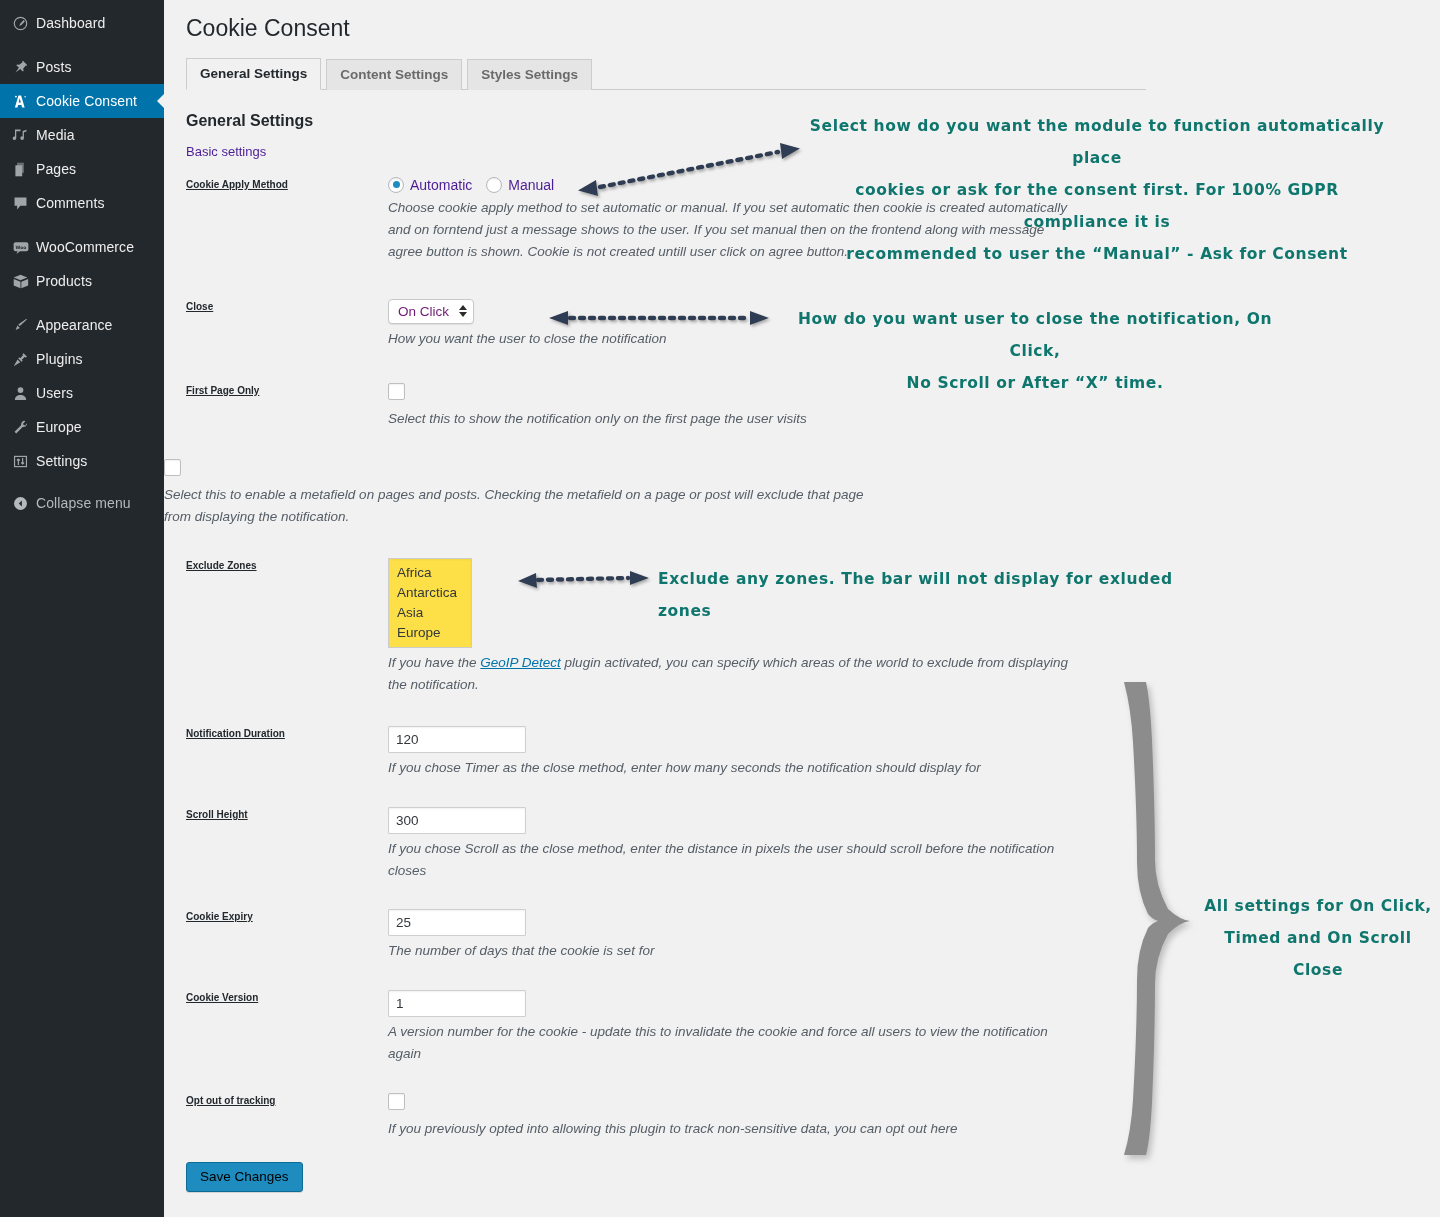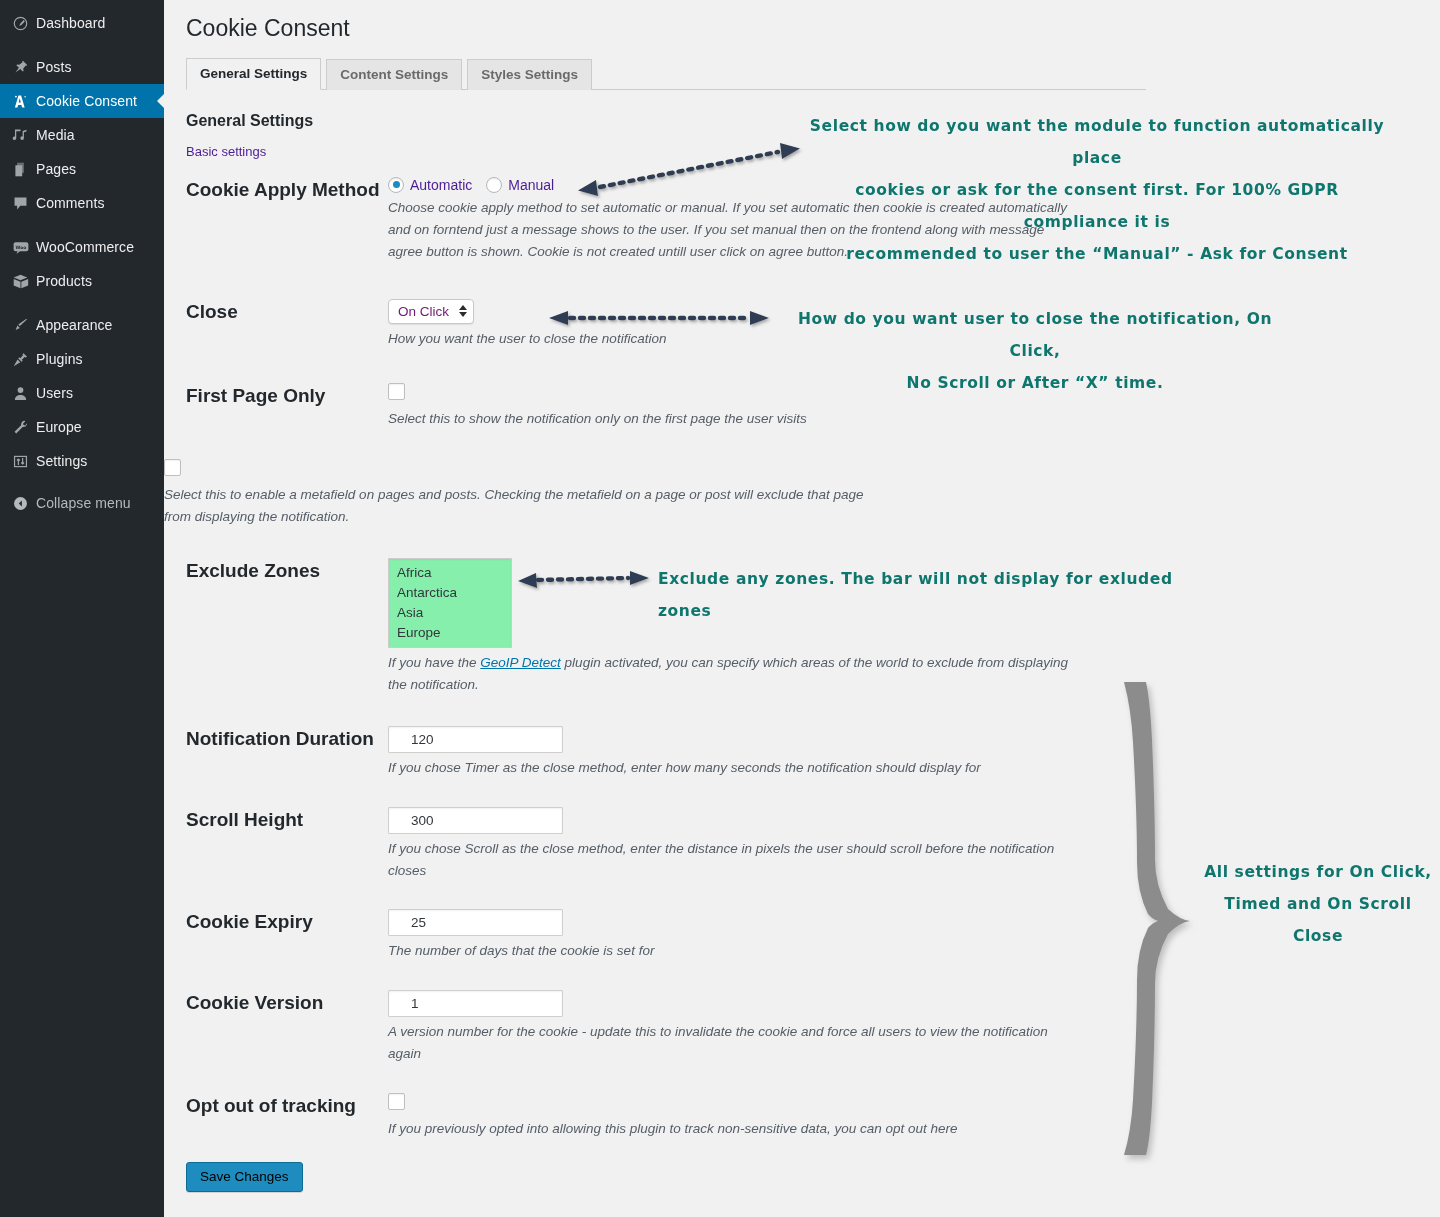--- a/index.html
+++ b/index.html
@@ -123,24 +123,25 @@
     margin: 14px 0 0 22px;
   }
 
   
   #form { margin: 18px 0 0 0; position: relative; }
   .row { position: relative; display: flex; }
   .row .lbl {
     width: 224px;
     flex: 0 0 224px;
     padding-left: 22px;
-    font-size: 19px;
+    font-size: 10px;
     font-weight: bold;
     color: #23282d;
     padding-top: 2px;
+    text-decoration: underline;
   }
   .row .fld { flex: 1 1 auto; position: relative; }
   .desc {
     font-style: italic;
     font-size: 13.5px;
     color: #555d66;
     line-height: 22px;
     max-width: 690px;
     margin-top: 4px;
   }
@@ -184,37 +185,37 @@
   
   .cb {
     width: 17px; height: 17px; background: #fff;
     border: 1px solid #bfbfbf; border-radius: 2px;
     display: inline-block; cursor: pointer;
     box-shadow: inset 0 1px 2px rgba(0,0,0,.06);
   }
 
   
   .listbox {
-    width: 124px;
-    background: #86efac;
+    width: 84px;
+    background: #fde047;
     border: 1px solid #ccc;
     padding: 4px 0 4px 0;
     font-size: 13.5px;
     color: #32373c;
     line-height: 20px;
     box-shadow: inset 0 1px 2px rgba(0,0,0,.05);
   }
   .listbox div { padding: 0 8px; cursor: pointer; }
 
   
   .txt {
-    width: 175px; height: 27px;
+    width: 138px; height: 27px;
     border: 1px solid #cfcfcf; background: #fff;
     font-size: 13.5px; color: #32373c;
-    padding: 0 22px;
+    padding: 0 7px;
     font-family: "Liberation Sans", sans-serif;
     box-shadow: inset 0 1px 2px rgba(0,0,0,.06);
     border-radius: 1px;
   }
 
   
   #save-btn {
     margin: 22px 0 0 22px;
     background: #1e8cbe;
     border: 1px solid #0e6c94;
@@ -550,16 +551,16 @@
                  Q1152 919 1148 914 Q1137 892 1137 862 Q1137 812 1133 742 Q1131 708 1124 682 Z" fill="#8c8c8c"></path>
       </g>
     </svg>
 
     <div class="anno-text" style="left:802px; top:110px; width:590px;">Select how do you want the module to function automatically place
 cookies or ask for the consent first. For 100% GDPR compliance it is
 recommended to user the “Manual” - Ask for Consent</div>
     <div class="anno-text" style="left:786px; top:303px; width:498px;">How do you want user to close the notification, On Click,
 No Scroll or After “X” time.</div>
     <div class="anno-text" style="left:658px; top:563px; width:534px; text-align:left;">Exclude any zones. The bar will not display for exluded zones</div>
-    <div class="anno-text" style="left:1200px; top:856px; width:236px;">All settings for On Click,
+    <div class="anno-text" style="left:1200px; top:890px; width:236px;">All settings for On Click,
 Timed and On Scroll Close</div>
   </div>
 </div>
 
 </body></html>

